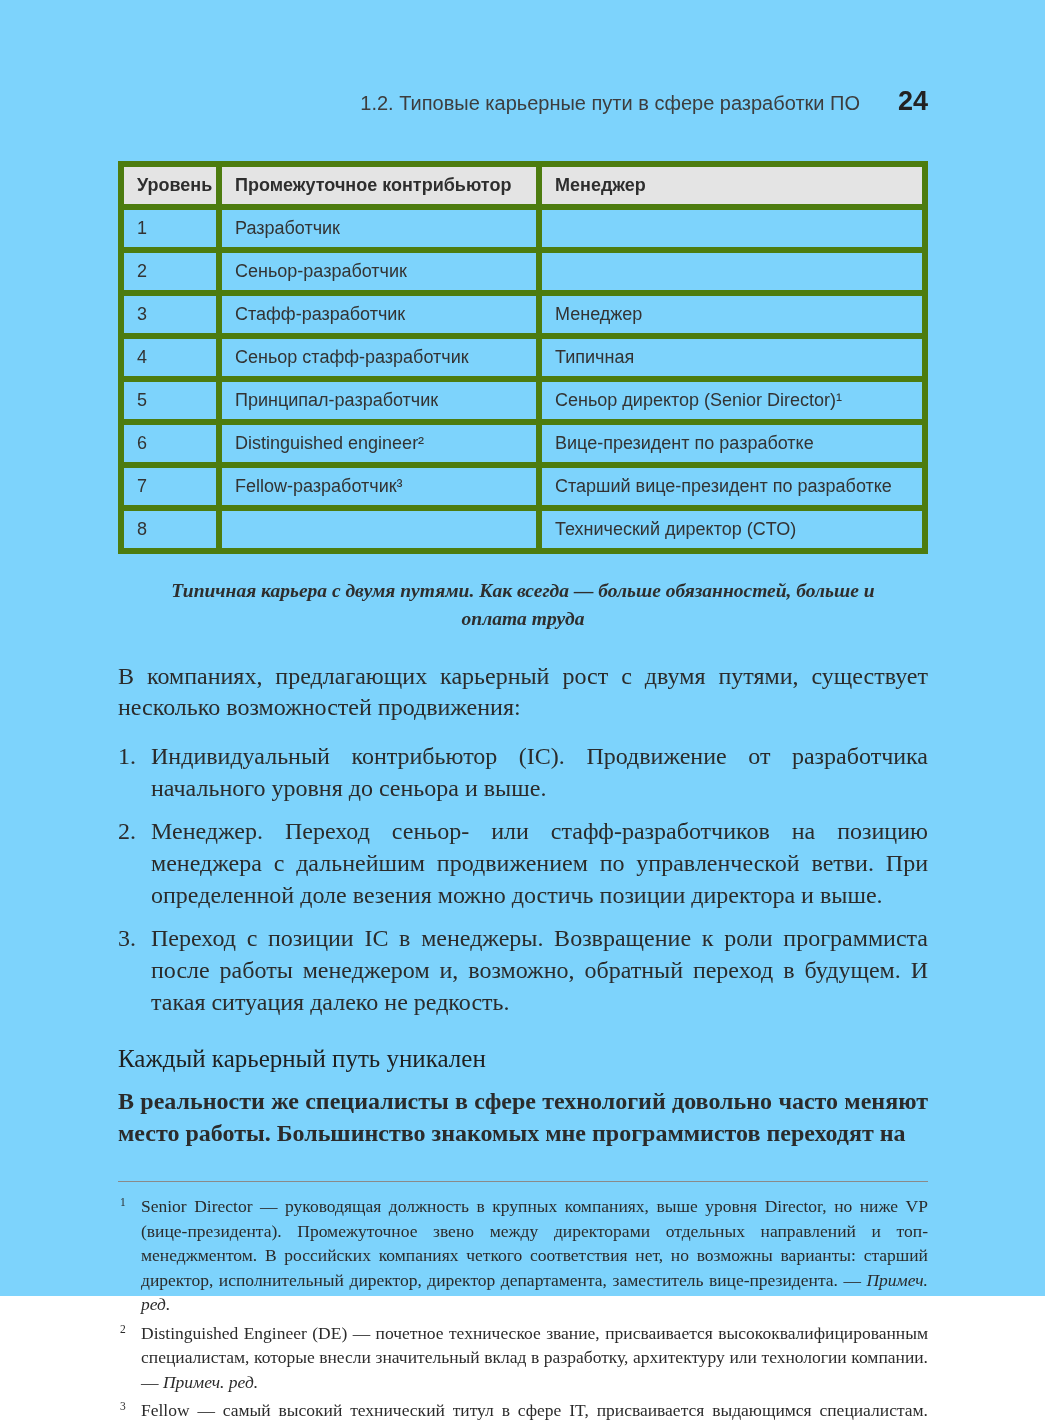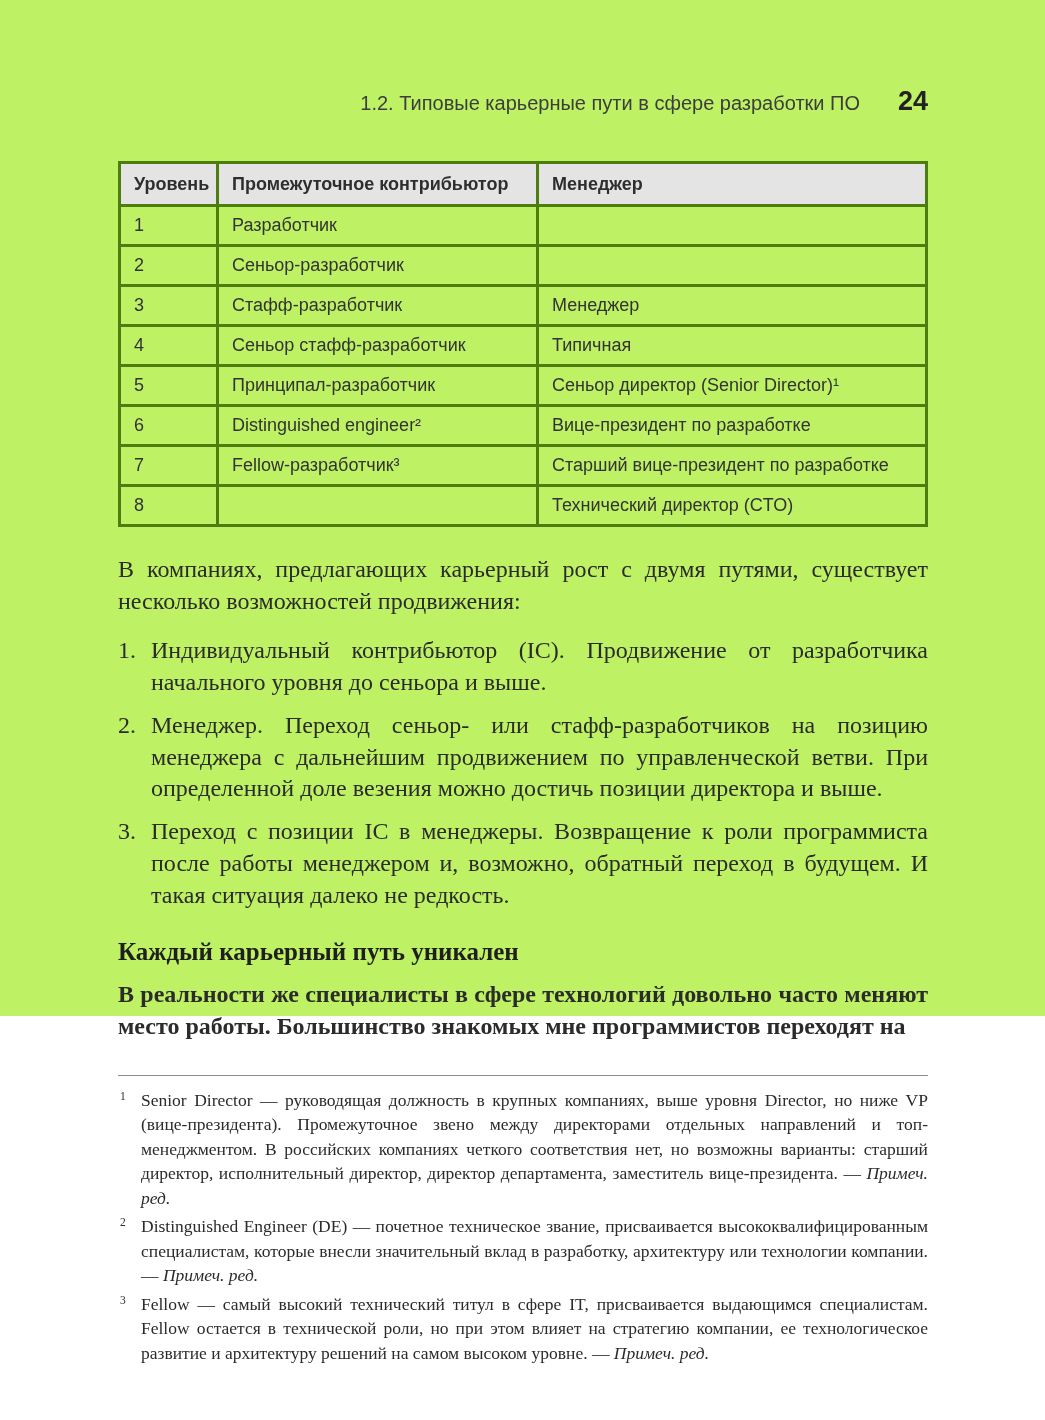--- a/index.html
+++ b/index.html
@@ -7,23 +7,23 @@
   body {
     width: 1045px;
     height: 1420px;
     font-family: "Liberation Serif", serif;
     color: #2b2b2b;
     overflow: hidden;
   }
   .page {
     position: relative;
     width: 1045px;
-    height: 1016px;
+    height: 1296px;
     padding: 86px 117px 40px 118px;
-    background: #bef264;
+    background: #7dd3fc;
   }
   
   .running-head {
     display: flex;
     justify-content: flex-end;
     align-items: baseline;
     gap: 38px;
     margin-bottom: 44px;
   }
   .running-head .head-text {
@@ -42,21 +42,21 @@
     width: 100%;
     border-collapse: collapse;
     font-family: "Liberation Sans", sans-serif;
     font-size: 18px;
     color: #333333;
     table-layout: fixed;
   }
   table.career col.c1 { width: 98px; }
   table.career col.c2 { width: 320px; }
   table.career th, table.career td {
-    border: 3px solid #4d7c0f;
+    border: 6px solid #4d7c0f;
     padding: 8px 8px 8px 13px;
     text-align: left;
     vertical-align: middle;
     height: 39px;
     overflow: hidden;
     white-space: nowrap;
   }
   table.career th {
     background: #e4e4e4;
     font-weight: bold;
@@ -86,21 +86,21 @@
   }
   .num-list .item .num {
     position: absolute;
     left: 0;
     top: 0;
   }
   
   .section-heading {
     margin-top: 26px;
     font-size: 25px;
-    font-weight: bold;
+    font-weight: normal;
     color: #1f1f1f;
   }
   .after-heading { margin-top: 13px; font-weight: bold; }
   
   .footnote-rule {
     margin-top: 32px;
     border: none;
     border-top: 1px solid #8a8a8a;
     height: 0;
   }
@@ -182,20 +182,21 @@
         <td>Старший вице-президент по разработке</td>
       </tr>
       <tr>
         <td>8</td>
         <td></td>
         <td>Технический директор (CTO)</td>
       </tr>
     </tbody>
   </table>
 
+  <div class="caption">Типичная карьера с двумя путями. Как всегда — больше обязанностей, больше и оплата труда</div>
 
   <p class="body-text intro">В компаниях, предлагающих карьерный рост с двумя путями, существует несколько возможностей продвижения:</p>
 
   <div class="num-list">
     <div class="body-text item">
       <span class="num">1.</span>
       <span>Индивидуальный контрибьютор (IC). Продвижение от разработчика начального уровня до сеньора и выше.</span>
     </div>
     <div class="body-text item">
       <span class="num">2.</span>

